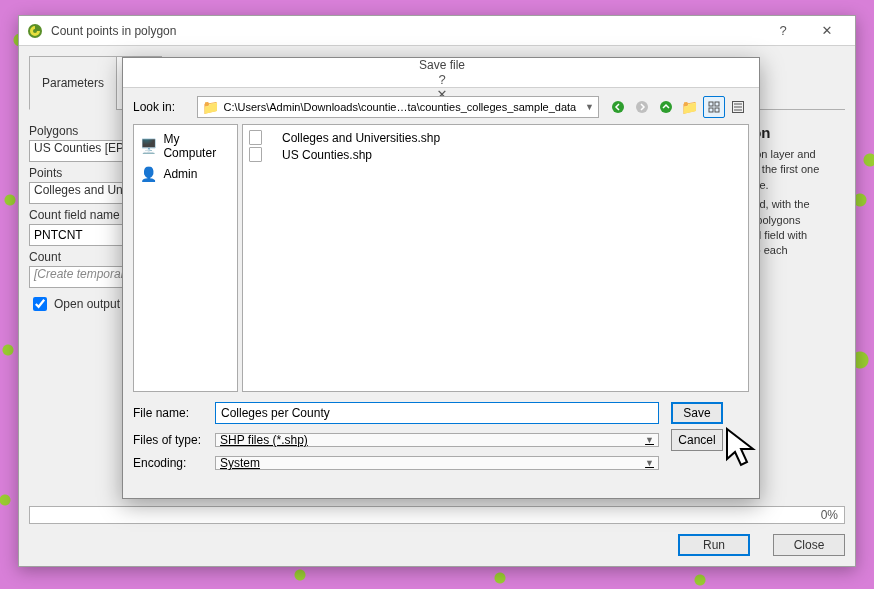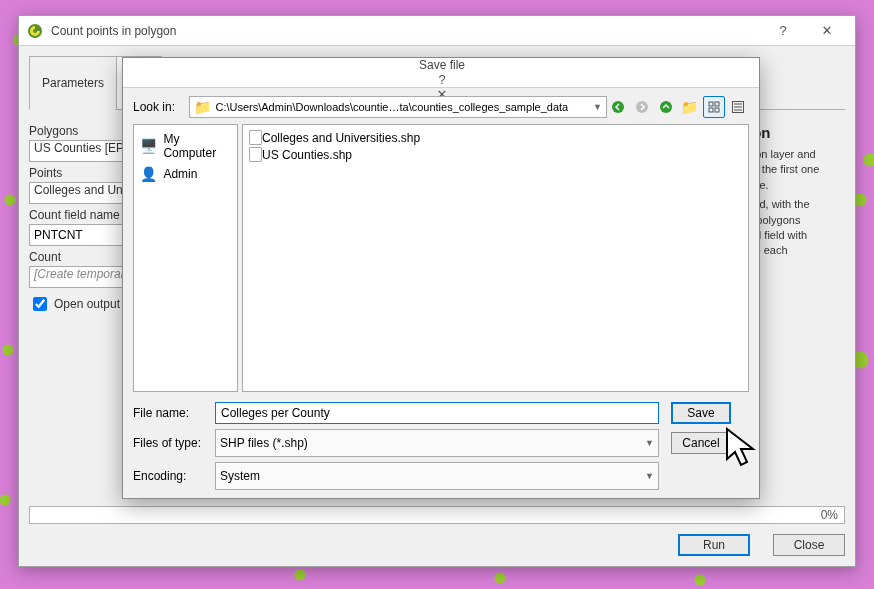--- a/index.html
+++ b/index.html
@@ -150,21 +150,21 @@
     left: 122px; top: 57px;
     width: 638px; height: 442px;
     background: #f0f0f0;
     border: 1px solid #888;
     box-shadow: 0 6px 22px rgba(0,0,0,0.35);
     z-index: 10;
   }
   .save-dialog .titlebar { background: #fff; flex-direction: column; }
 
   .sd-body { padding: 8px 10px 10px 10px; font-size: 12px; }
-  .lookin-row { display: flex; align-items: center; gap: 0; margin-bottom: 6px; }
+  .lookin-row { display: flex; align-items: center; gap: 8px; margin-bottom: 6px; }
   .lookin-row label { width: 56px; }
   .path-select {
     flex: 1;
     height: 22px;
     border: 1px solid #aaa;
     background: #fff;
     padding: 0 4px;
     display: flex; align-items: center;
     gap: 4px;
     font-size: 11px;
@@ -186,43 +186,43 @@
     background: #fff;
     padding: 4px;
   }
   .side-item { display: flex; align-items: center; gap: 6px; padding: 3px 2px; font-size: 12px; cursor: pointer;}
   .filelist {
     flex: 1;
     border: 1px solid #aaa;
     background: #fff;
     padding: 4px;
   }
-  .file-item { display: flex; align-items: center; gap: 0; font-size: 12px; padding: 1px 2px; cursor: pointer;}
+  .file-item { display: flex; align-items: center; gap: 20px; font-size: 12px; padding: 1px 2px; cursor: pointer;}
 
   .form-grid { display: grid; grid-template-columns: 70px 1fr 78px; gap: 5px 12px; margin-top: 10px; align-items: center;}
   .form-grid label { font-size: 12px; }
   .tx {
     height: 22px;
     border: 1px solid #0078d7;
     background: #fff;
     padding: 0 5px;
     font-size: 12px;
   }
   .sel {
-    height: 28px;
+    height: 14px;
     border: 1px solid #aaa;
     background: #fafafa;
     padding: 0 4px;
     font-size: 12px;
-    display: flex; align-items: center;
+    display: flex; align-items: center; text-decoration: underline;
   }
   .sel .chev { margin-left: auto; font-size: 9px; color: #666; }
   .sbtn {
     height: 22px;
-    width: 60px;
+    width: 52px;
     border: 1px solid #888;
     background: #e9e9e9;
     font-size: 12px;
     display: flex; align-items:center; justify-content:center;
     cursor: pointer;
   }
   .sbtn.highlighted { border: 2px solid #0078d7; }
 
   
   .cursor-svg {

